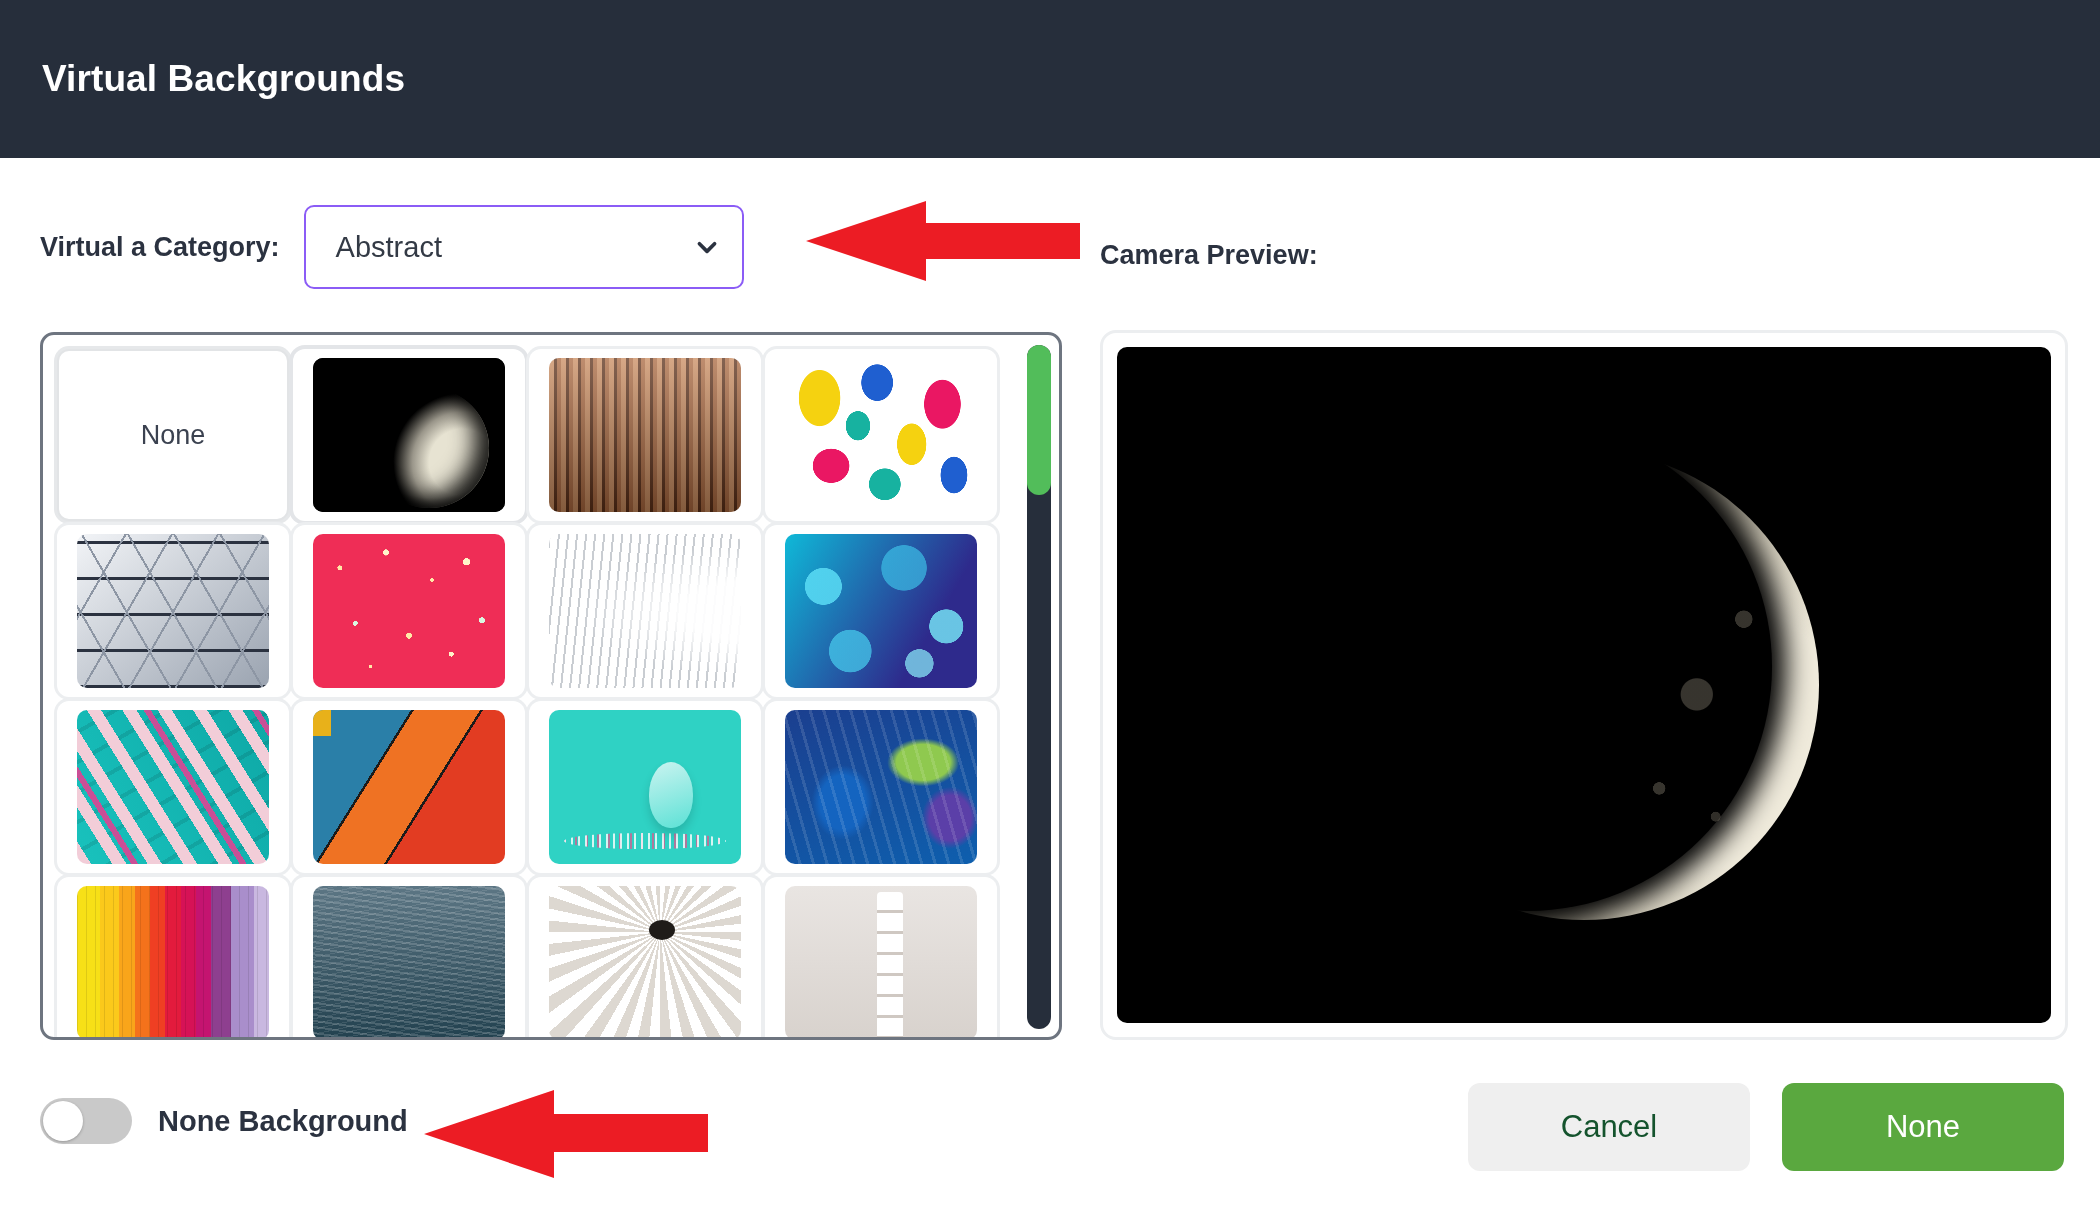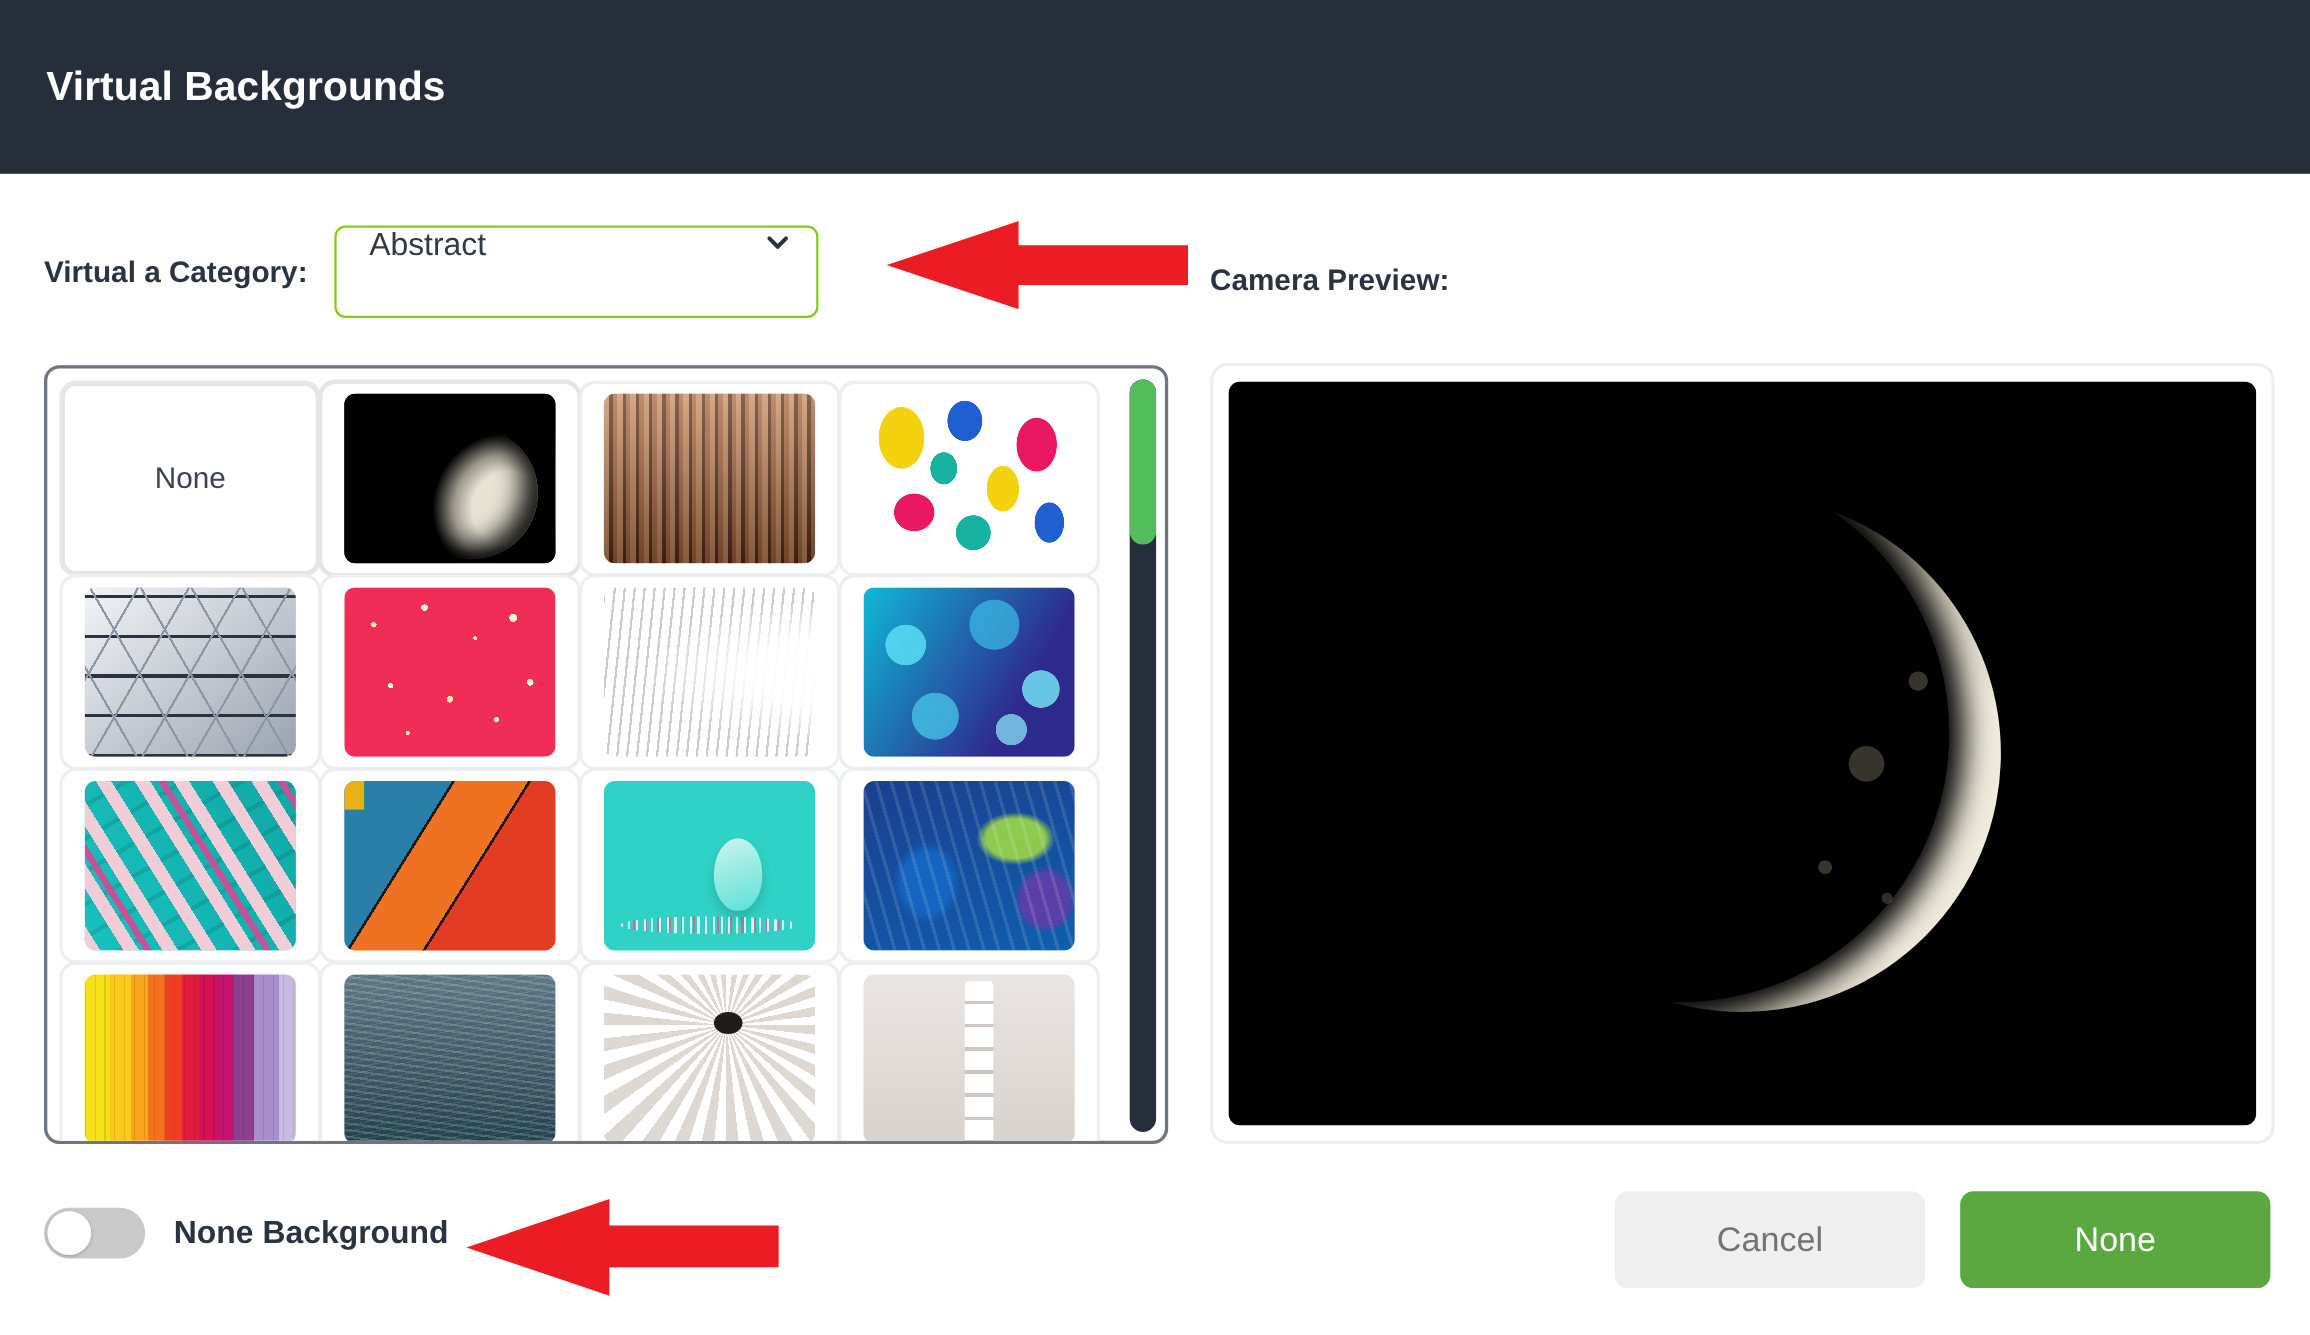--- a/index.html
+++ b/index.html
@@ -29,23 +29,23 @@
   
   .category-row {
     position: absolute; left: 40px; top: 205px;
     display: flex; align-items: center; gap: 24px;
   }
   .category-label {
     font-size: 27px; font-weight: bold; color: #2b3240;
   }
   .select-box {
     width: 440px; height: 84px;
-    border: 2px solid #84cc16; border-radius: 10px;
+    border: 2px solid #8b5cf6; border-radius: 10px;
     background: #fff;
-    display: flex; justify-content: space-between;
+    display: flex; align-items: center; justify-content: space-between;
     padding: 0 22px 0 30px;
     cursor: pointer;
   }
   .select-value { font-size: 29px; color: #333a45; }
   .chev { width: 26px; height: 26px; display:block; }
 
   
   .grid-panel {
     position: absolute; left: 40px; top: 332px;
     width: 1022px; height: 708px;
@@ -299,21 +299,21 @@
   .btn-row {
     position: absolute; right: 36px; top: 1083px;
     display: flex; align-items: center; gap: 32px;
   }
   .btn {
     height: 88px; border-radius: 12px;
     display: flex; align-items: center; justify-content: center;
     font-size: 31px; cursor: pointer; border: none;
     font-family: "Liberation Sans", sans-serif;
   }
-  .btn-cancel { width: 282px; background: #efefef; color: #737373; }
+  .btn-cancel { width: 282px; background: #efefef; color: #14532d; }
   .btn-apply  { width: 282px; background: #5aa83f; color: #ffffff; }
 
   
   .arrow { position: absolute; }
   .arrow svg { display: block; }
 </style>
 </head>
 <body>
 
 <div id="app">

